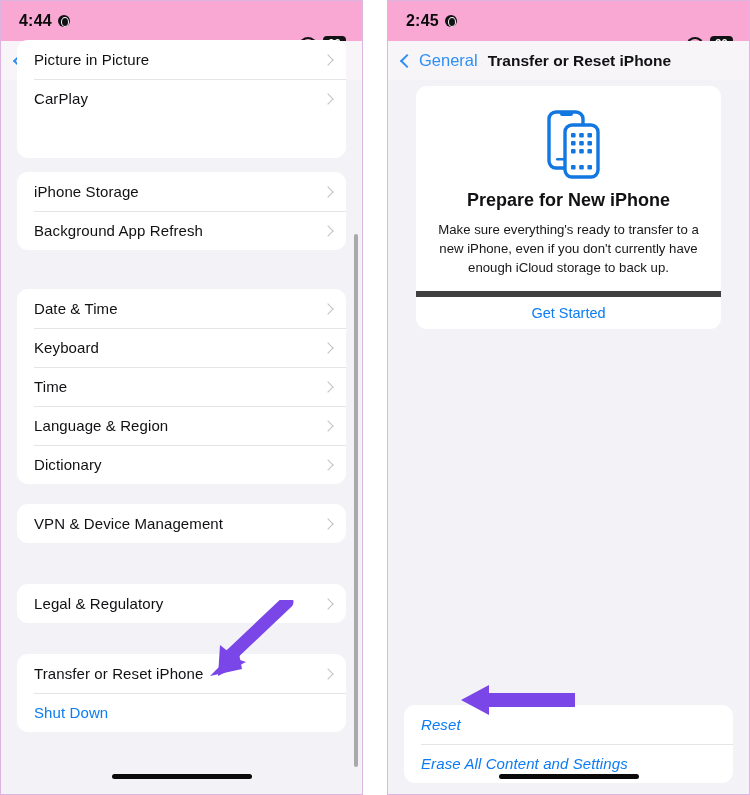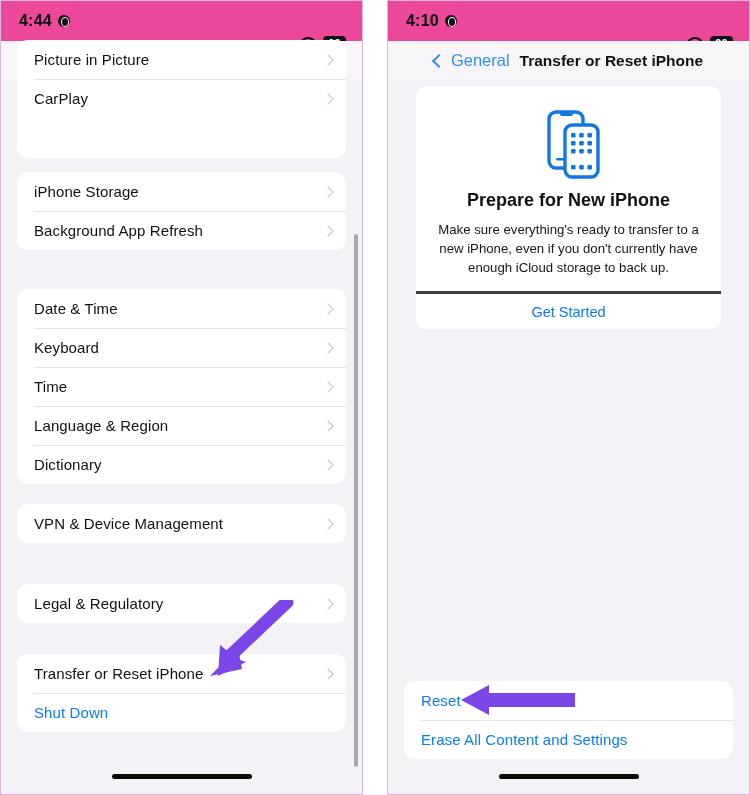--- a/index.html
+++ b/index.html
@@ -17,21 +17,21 @@
     background: #f2f2f7;
     border: 1px solid #dcb6e0;
     overflow: hidden;
   }
   #phone-left  { left: 0px;   width: 363px; }
   #phone-right { left: 387px; width: 363px; }
 
   
   .statusbar {
     position: relative; height: 40px;
-    background: #ec4899;
+    background: #f9a8d4;
     display: flex; align-items: center;
     padding: 0 16px 0 18px;
   }
   .sb-time {
     font-size: 16px; font-weight: bold; color: #0b0b0c;
     letter-spacing: .2px;
   }
   .sb-loc {
     width: 12px; height: 12px; border-radius: 50%;
     background: #121214; margin-left: 6px;
@@ -56,21 +56,20 @@
     border-radius: 4px; padding: 2px 5px 2px 5px;
     line-height: 11px; letter-spacing: .3px;
   }
 
   
   .navbar {
     position: relative; height: 39px;
     background: #f7f5f8;
     display: flex; align-items: center;
     padding: 0 14px;
-    justify-content: center;
   }
   .nav-back { display: flex; align-items: center; color: #2e8ff5; cursor: pointer; }
   .nav-chev {
     width: 10px; height: 10px;
     border-left: 2.6px solid #2e8ff5; border-bottom: 2.6px solid #2e8ff5;
     transform: rotate(45deg); margin-right: 7px; flex: 0 0 auto;
   }
   .nav-back-label { font-size: 16.5px; color: #2e8ff5; }
   .nav-title { font-size: 15.5px; font-weight: bold; color: #111114; margin-left: 14px; }
   #phone-right .nav-title { margin-left: 10px; }
@@ -104,21 +103,21 @@
   }
 
   
   #promo-card { position: absolute; left: 28px; right: 28px; top: 6px;
                 background: #ffffff; border-radius: 11px; overflow: hidden; }
   .promo-inner { padding: 22px 18px 14px 18px; text-align: center; }
   .promo-icon { height: 72px; display: flex; align-items: center; justify-content: center; margin-bottom: 10px; }
   .promo-title { font-size: 18px; font-weight: bold; color: #111114; margin-bottom: 9px; }
   .promo-desc { font-size: 13.2px; color: #17171a; line-height: 19px; }
   .promo-action {
-    border-top: 3px solid #404040;
+    border-top: 6px solid #404040;
     height: 38px; display: flex; align-items: center; justify-content: center;
     font-size: 14.5px; color: #0b7cf3; cursor: pointer;
   }
 
   
   .home-ind {
     position: absolute; bottom: 15px; left: 50%; transform: translateX(-50%);
     width: 140px; height: 5px; border-radius: 3px; background: #0a0a0b;
   }
 
@@ -238,21 +237,21 @@
 
       <div class="scrollbar" style="top:154px; height:533px;"></div>
     </div>
 
     <div class="home-ind"></div>
   </div>
 
   <div class="phone" id="phone-right">
 
     <div class="statusbar">
-      <span class="sb-time">4:10</span>
+      <span class="sb-time">2:45</span>
       <span class="sb-loc"></span>
       <span class="sb-right">
         <span class="sb-dots">
             <i></i>
             <i></i>
             <i></i>
             <i></i>
           </span>
         <span class="sb-wifi">
             <span class="w1"></span>
@@ -296,21 +295,21 @@
                 <rect x="49.4" y="56" width="4.6" height="4.6" rx="1.1"></rect>
               </g>
             </svg>
           </div>
           <div class="promo-title">Prepare for New iPhone</div>
           <div class="promo-desc">Make sure everything's ready to transfer to a new iPhone, even if you don't currently have enough iCloud storage to back up.</div>
         </div>
         <div class="promo-action">Get Started</div>
       </div>
 
-      <div class="card" style="top:601px;">
+      <div class="card" style="top:625px;font-style:italic;">
         <div class="row">
           <span class="row-label blue">Reset</span>
         </div>
         <div class="row">
           <span class="row-label blue">Erase All Content and Settings</span>
         </div>
       </div>
     </div>
 
     <div class="home-ind"></div>

